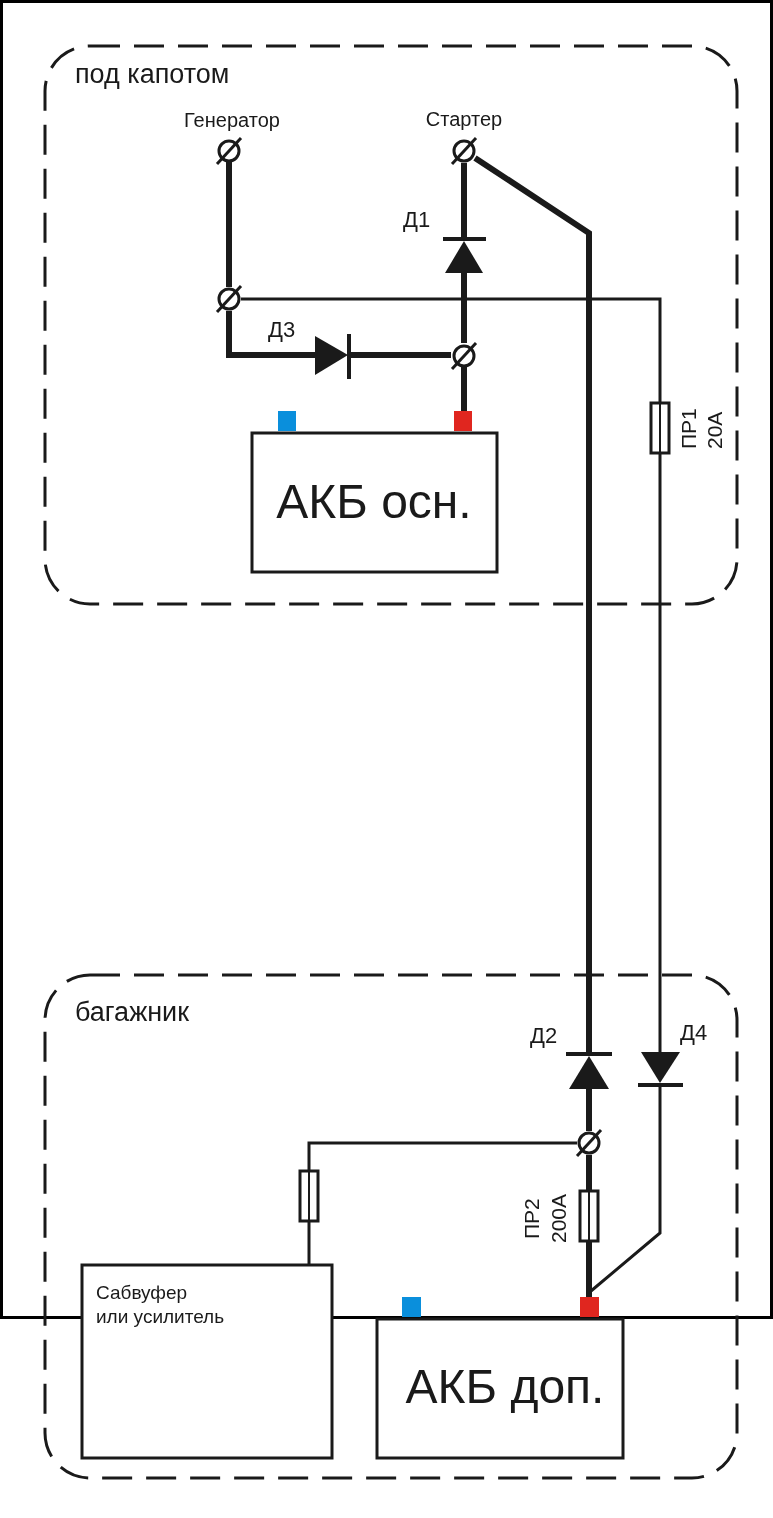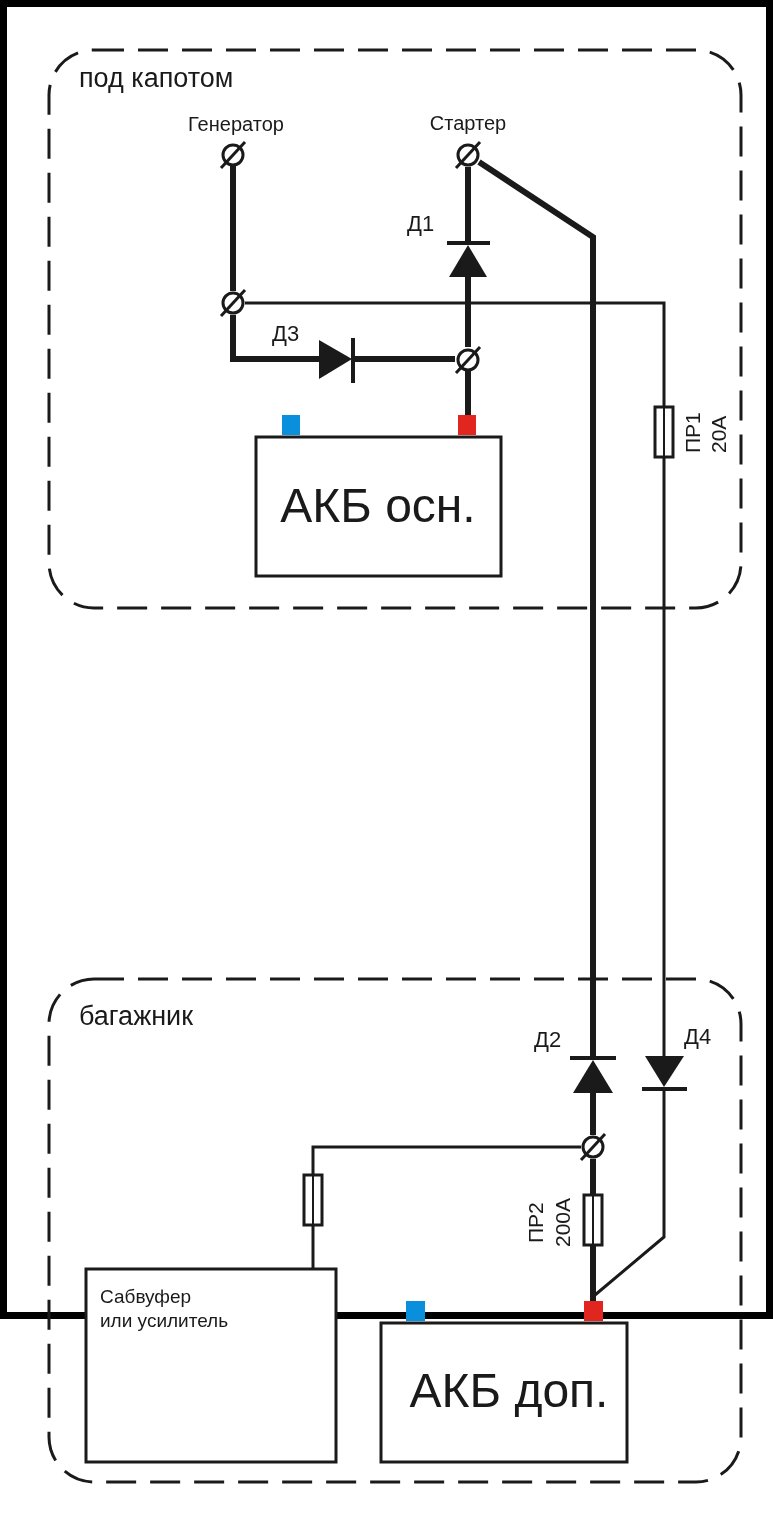--- a/index.html
+++ b/index.html
@@ -1,18 +1,18 @@
 <!DOCTYPE html>
 <html><head>
 <meta charset="utf-8">
 <style>
   html, body { margin: 0; padding: 0; background: #ffffff; }
   body { width: 773px; height: 1518px; overflow: hidden; }
   #canvas { position: absolute; left: 0; top: 0; width: 773px; height: 1319px;
-            border: 7px solid #000000; box-sizing: border-box; background: #fff; }
+            border: 3px solid #000000; box-sizing: border-box; background: #fff; }
   svg { position: absolute; left: 0; top: 0; }
   .txt { font-family: "Liberation Sans", sans-serif; fill: #1a1a1a; }
   .zone-lbl { font-size: 27px; }
   .node-lbl { font-size: 20px; }
   .diode-lbl { font-size: 22px; }
   .fuse-lbl { font-size: 21px; }
   .batt-lbl { font-size: 48px; }
   .box-lbl { font-size: 19px; }
   .thick { stroke: #1a1a1a; stroke-width: 6; fill: none; }
   .thin { stroke: #1a1a1a; stroke-width: 3; fill: none; }

